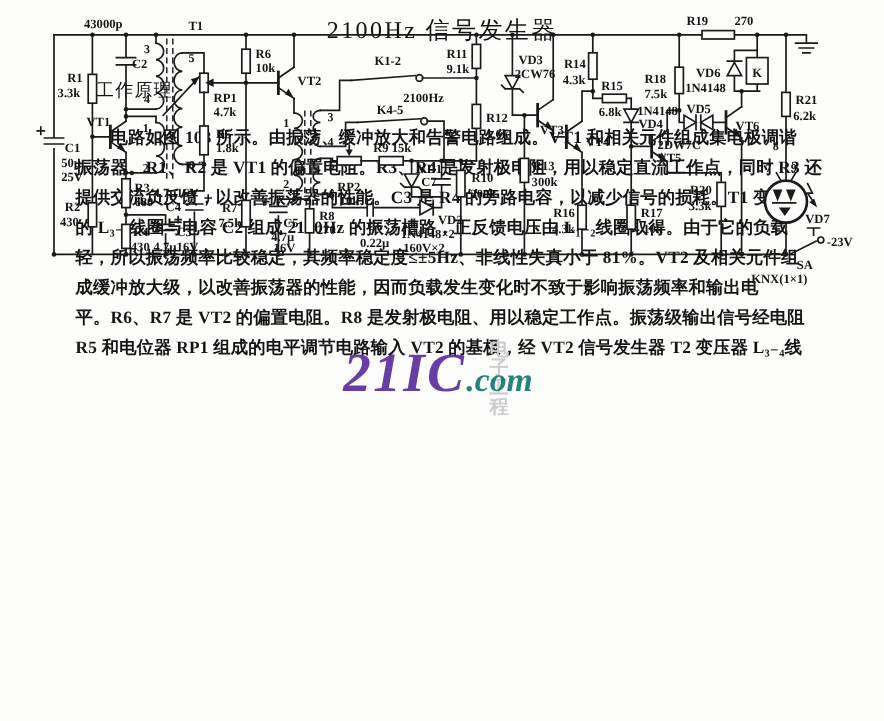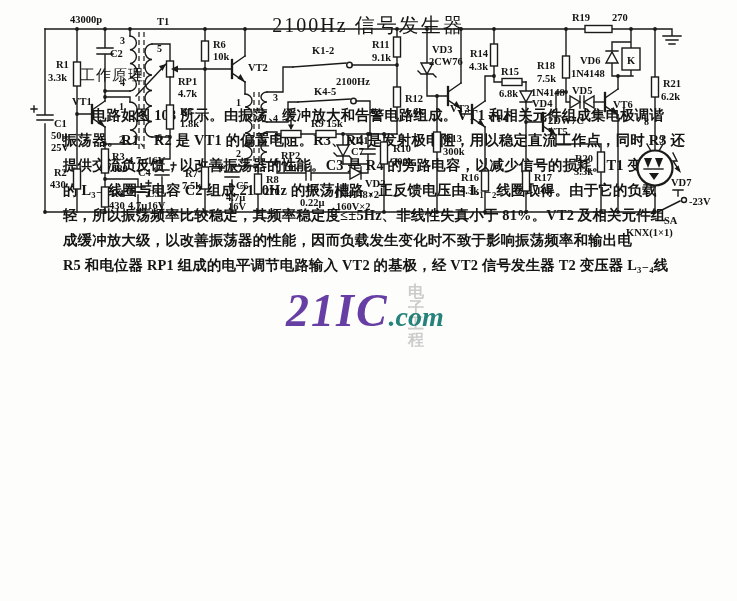--- a/index.html
+++ b/index.html
@@ -33,20 +33,21 @@
   <div class="doc-title">2100Hz 信号发生器</div>
   <div class="section-heading">工作原理</div>
 
   <div class="bodytext">
     <div class="tline indent">电路如图 103 所示。由振荡、缓冲放大和告警电路组成。VT1 和相关元件组成集电极调谐</div>
     <div class="tline">振荡器。R1、R2 是 VT1 的偏置电阻。R3、R4 是发射极电阻，用以稳定直流工作点，同时 R3 还</div>
     <div class="tline">提供交流负反馈，以改善振荡器的性能。C3 是 R4 的旁路电容，以减少信号的损耗。T1 变压器</div>
     <div class="tline">的 L₃₋₄线圈与电容 C2 组成 2100Hz 的振荡槽路，正反馈电压由 L₁₋₂线圈取得。由于它的负载</div>
     <div class="tline">轻，所以振荡频率比较稳定，其频率稳定度≤±5Hz、非线性失真小于 81%。VT2 及相关元件组</div>
     <div class="tline">成缓冲放大级，以改善振荡器的性能，因而负载发生变化时不致于影响振荡频率和输出电</div>
+    <div class="tline">平。R6、R7 是 VT2 的偏置电阻。R8 是发射极电阻、用以稳定工作点。振荡级输出信号经电阻</div>
     <div class="tline">R5 和电位器 RP1 组成的电平调节电路输入 VT2 的基极，经 VT2 信号发生器 T2 变压器 L₃₋₄线</div>
   </div>
 
   <div class="watermark">
     <span class="wm-ghost">电子工程</span>
     <span class="wm-brand">21IC</span><span class="wm-dotcom">.com</span>
   </div>
 
   <svg width="737" height="245" viewBox="0 356 737 245">
 

